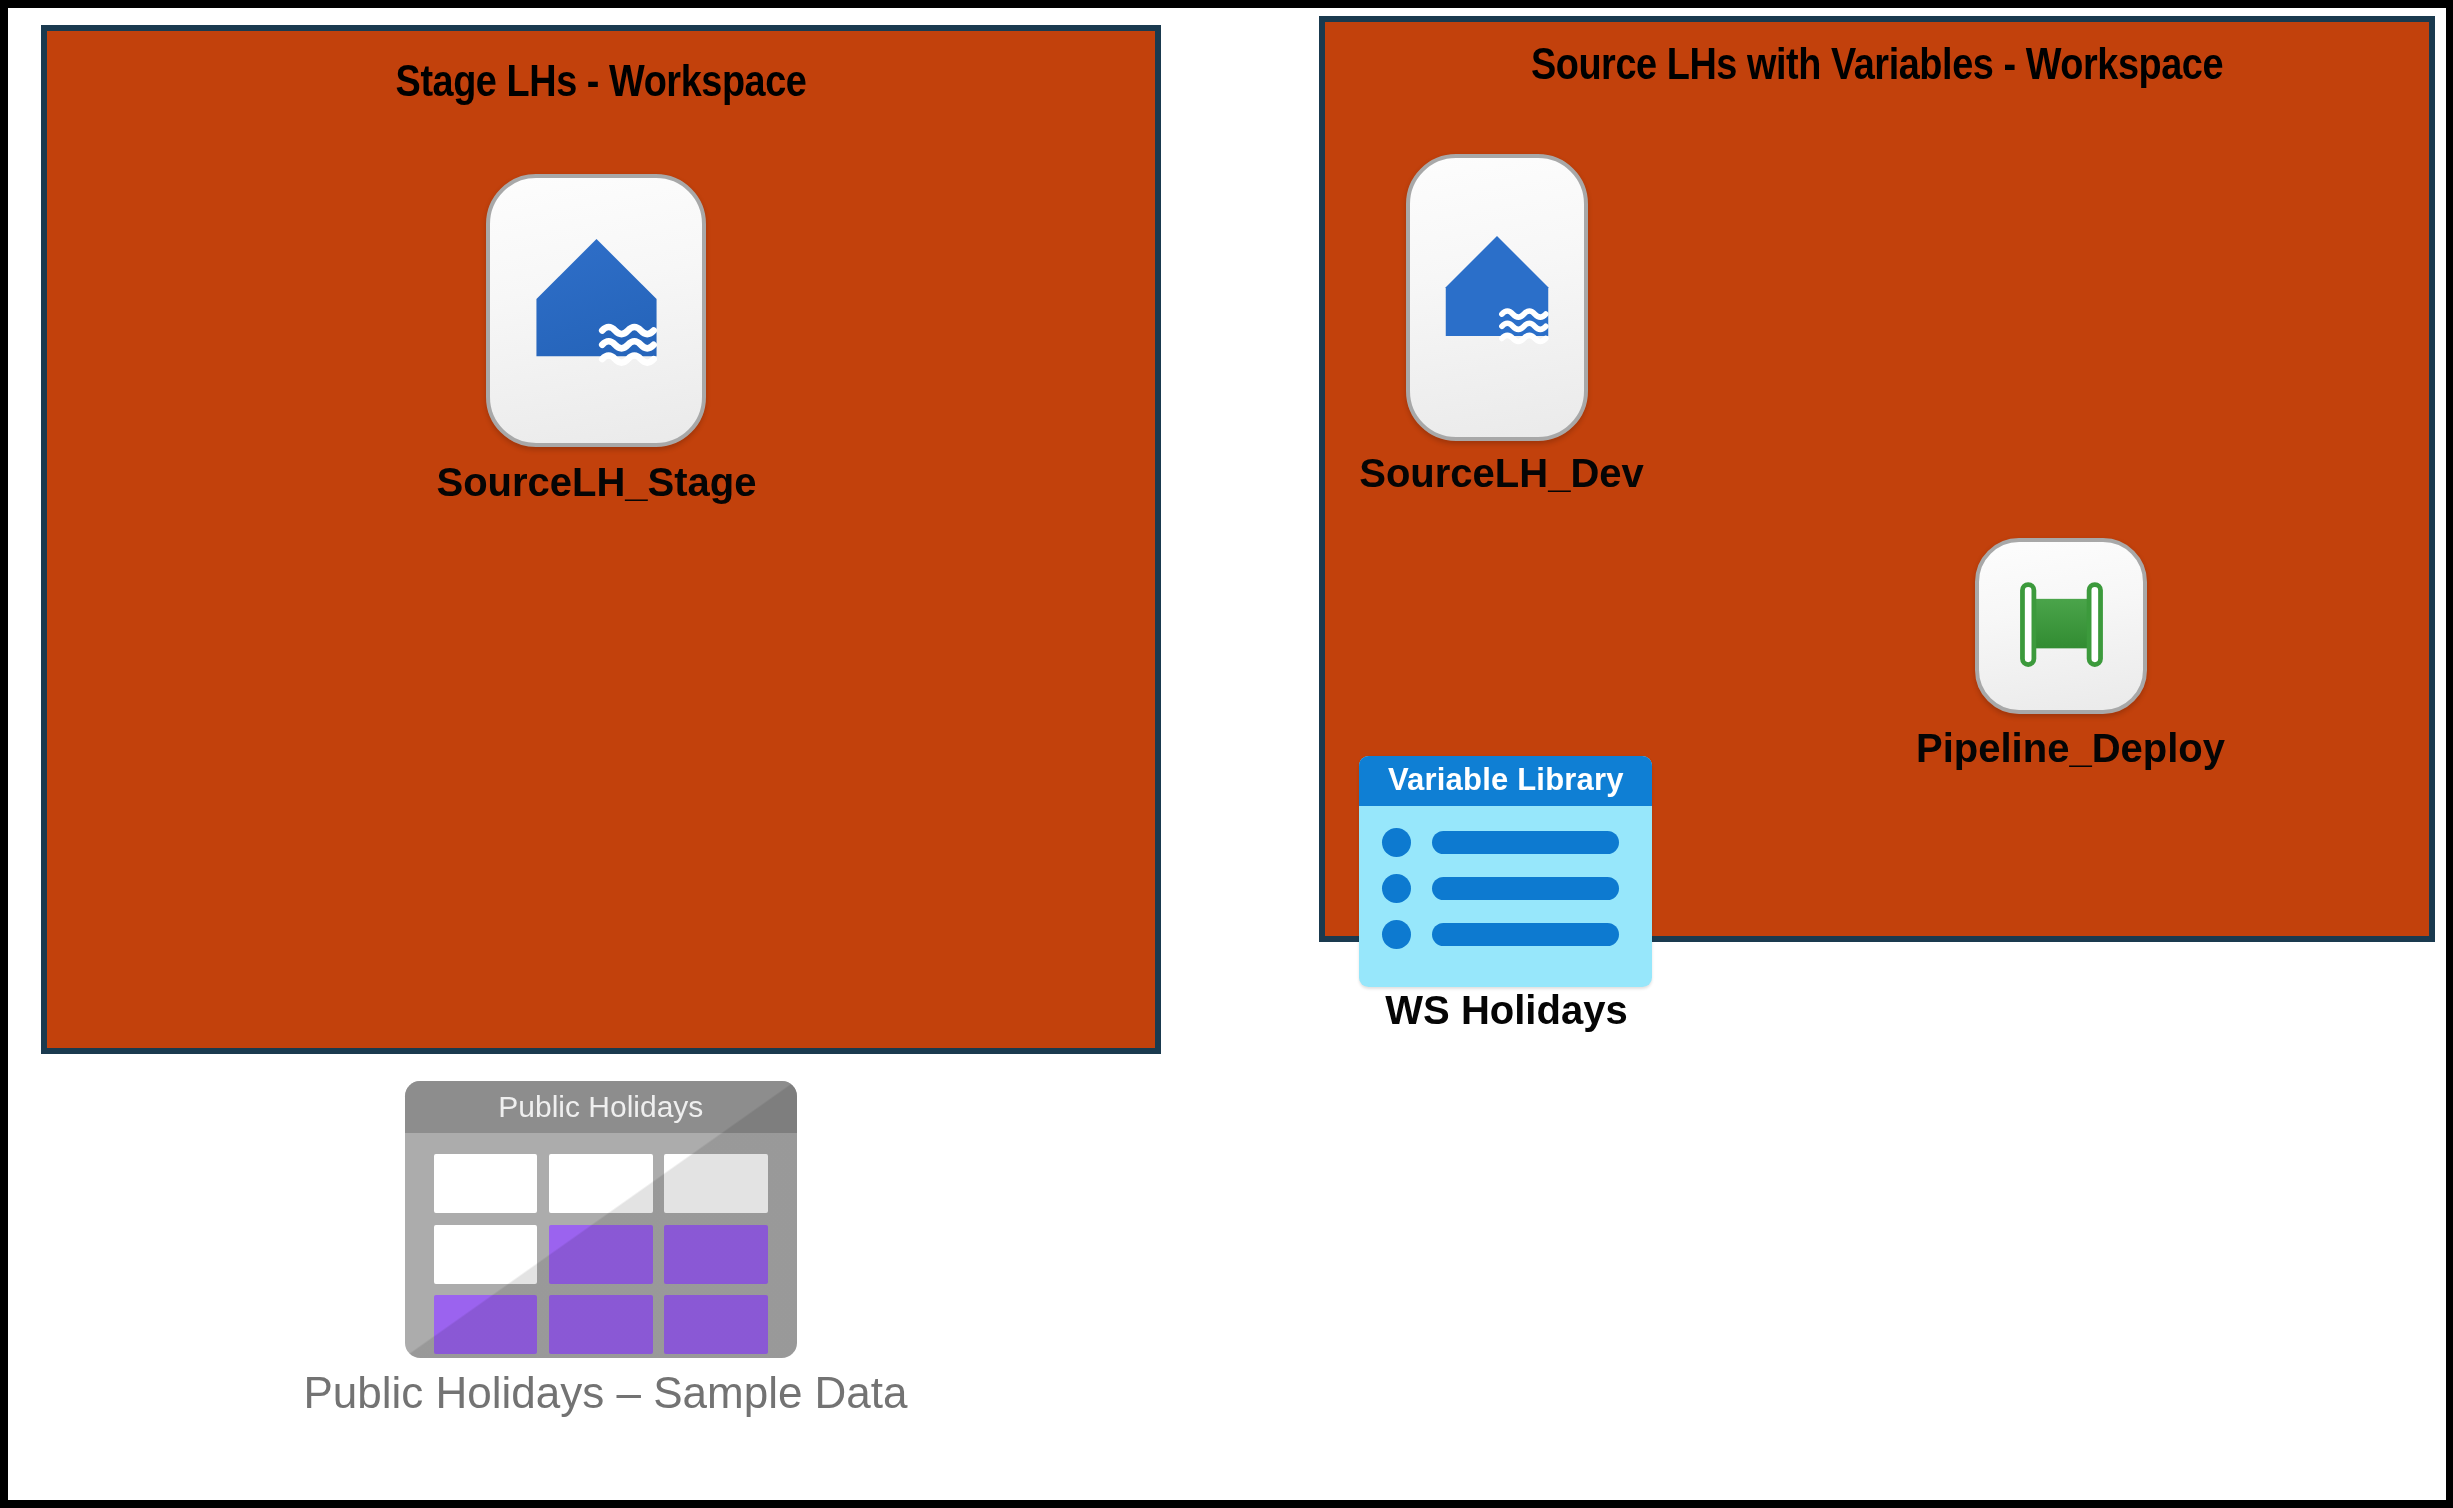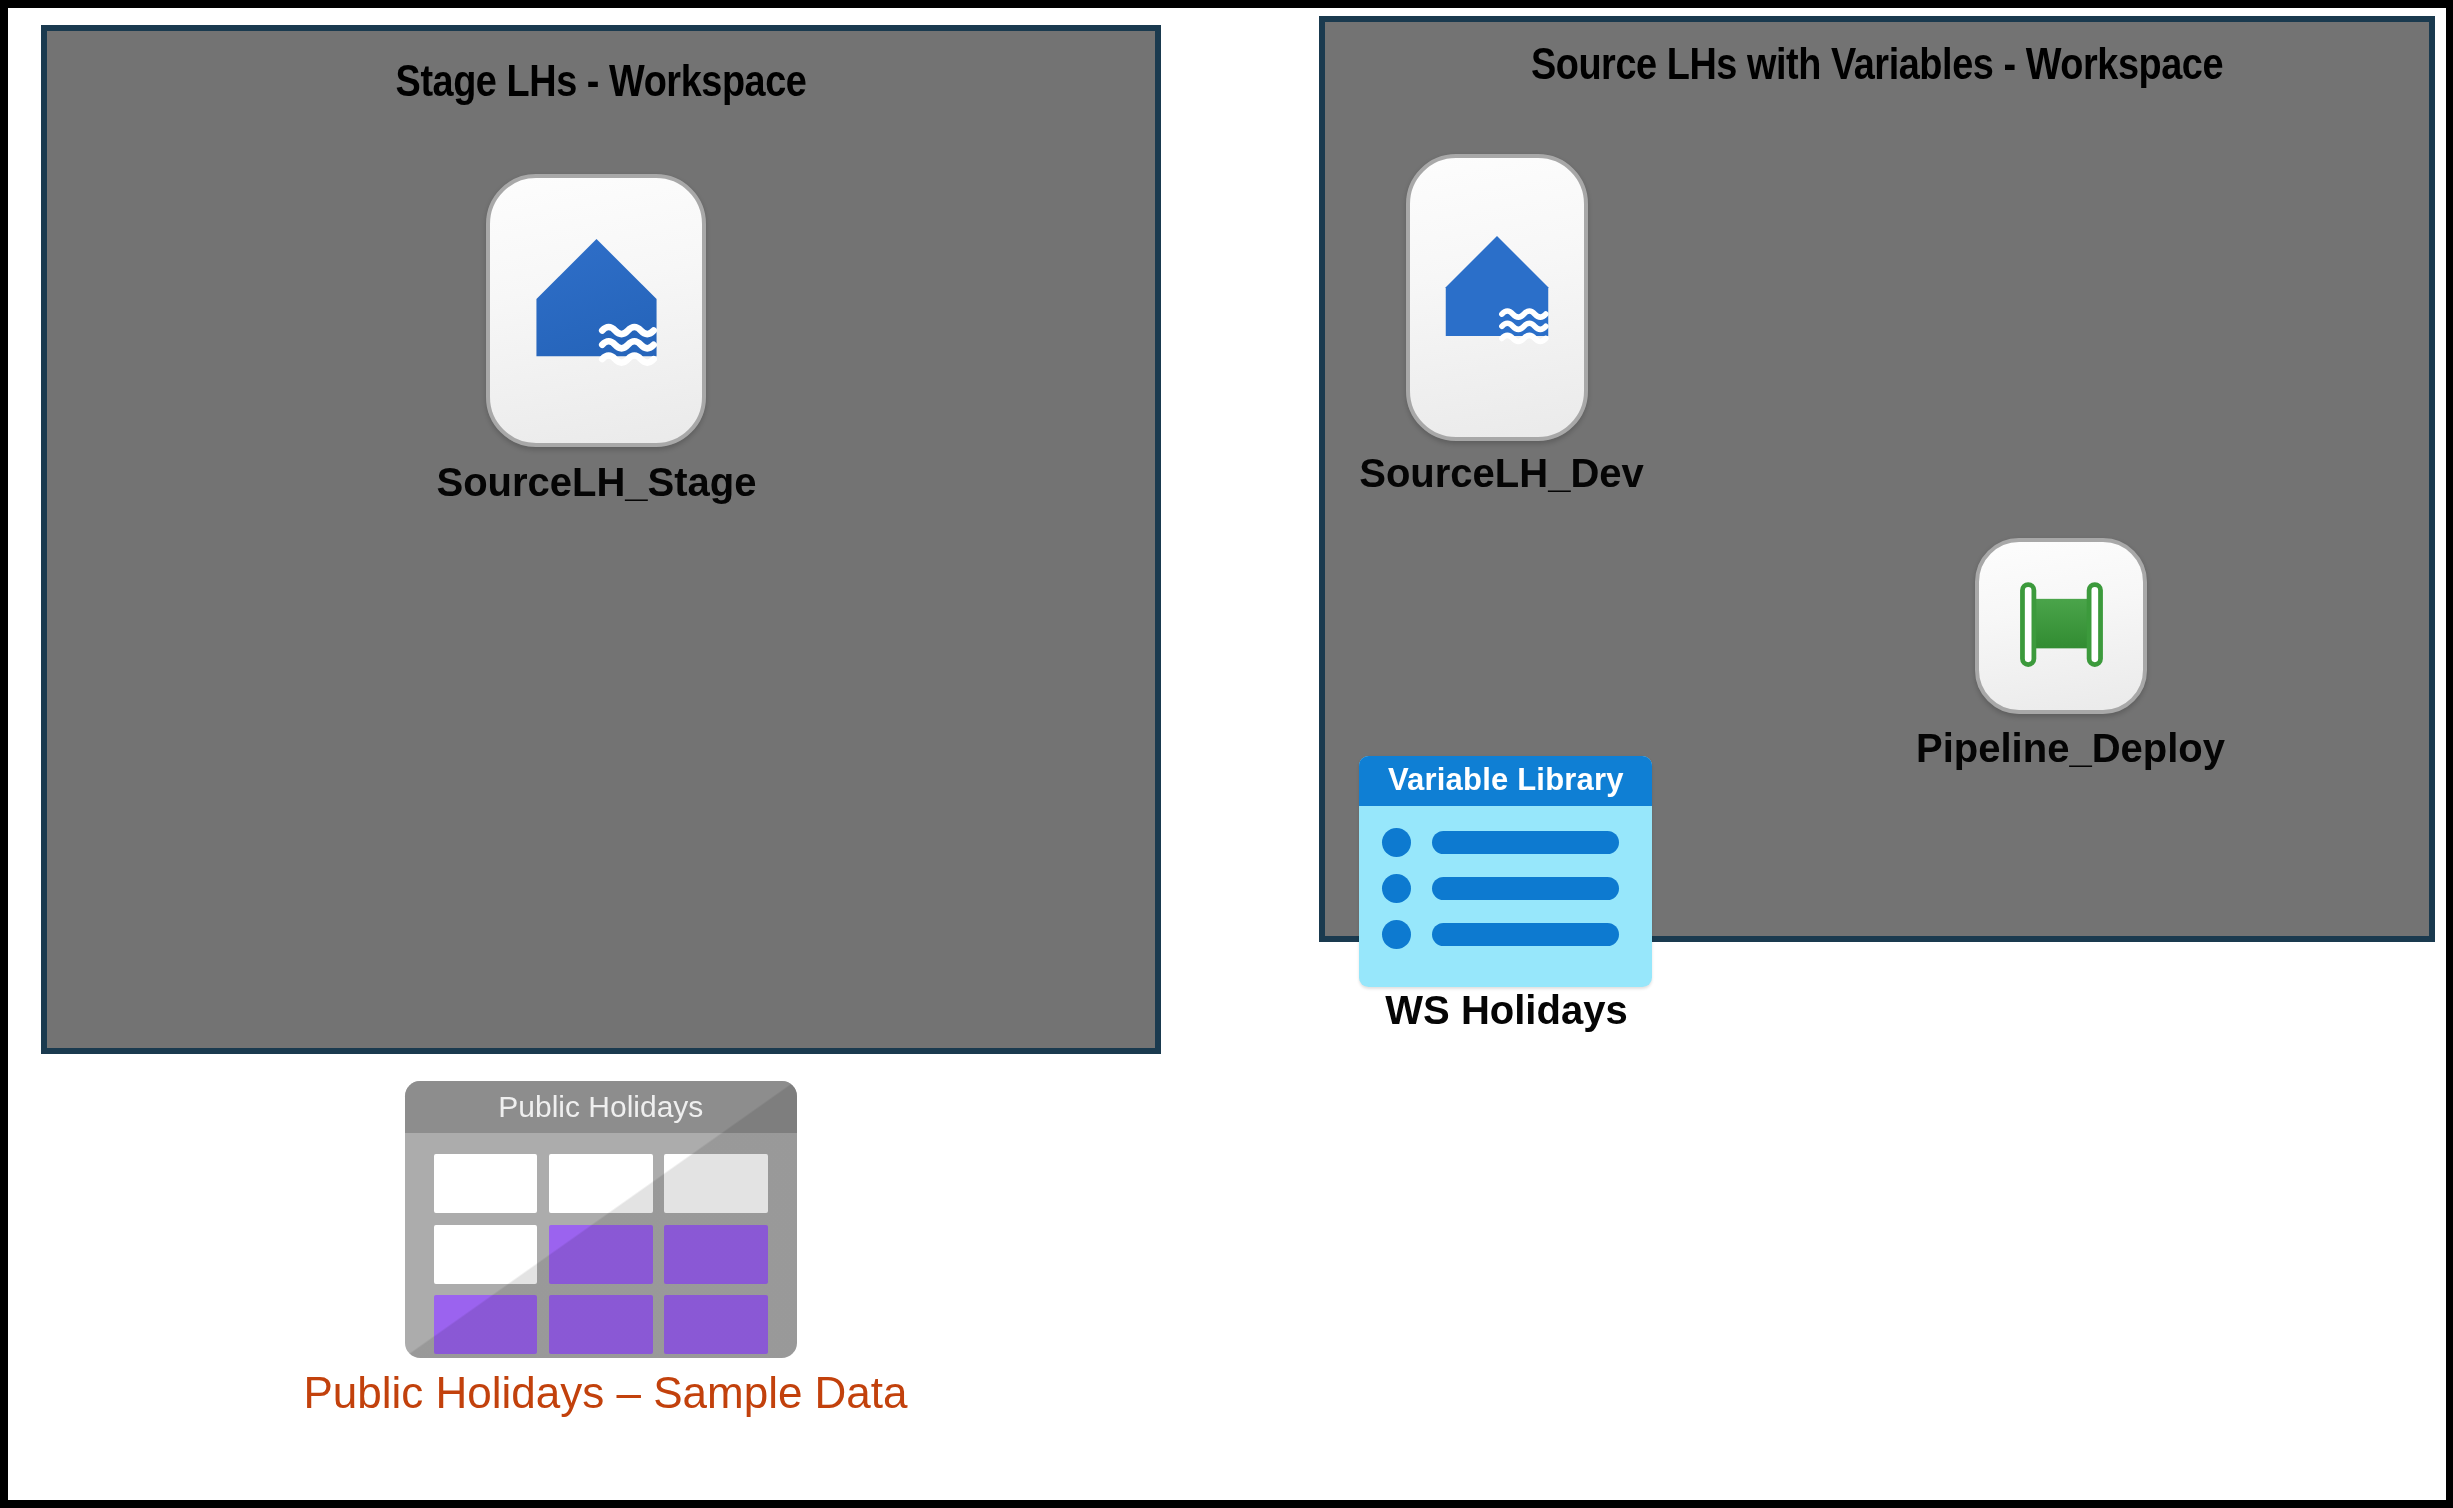--- a/index.html
+++ b/index.html
@@ -13,21 +13,21 @@
   #canvas{
     position:absolute;inset:0;
     border:8.6px solid #000000;
     box-sizing:border-box;
     background:#ffffff;
   }
 
   
   .panel{
     position:absolute;
-    background:#737373;
+    background:#c2410c;
     border:6.7px solid #1a3a4f;
     box-sizing:border-box;
   }
   #panel-stage{ left:33px;  top:17px;  width:1120px; height:1029px; }
   #panel-source{ left:1311px; top:7.6px;  width:1116px; height:926px; }
 
   .panel-title{
     position:absolute;
     left:0;right:0;
     text-align:center;
@@ -121,21 +121,21 @@
   .tableshade{
     position:absolute;inset:0;pointer-events:none;
     background:linear-gradient(to bottom right,rgba(0,0,0,0) 49.6%,rgba(0,0,0,.11) 50%);
   }
   .caption{
     position:absolute;
     left:50%;transform:translateX(-50%);
     white-space:nowrap;
     font-family:"Liberation Sans Narrow","Liberation Sans",sans-serif;
     font-weight:normal;
-    color:#c2410c;
+    color:#737373;
     font-size:44px;
   }
 </style>
 </head>
 <body>
 
 <div id="canvas">
 
   <div class="panel" id="panel-stage">
     <div class="panel-title">Stage LHs - Workspace</div>

